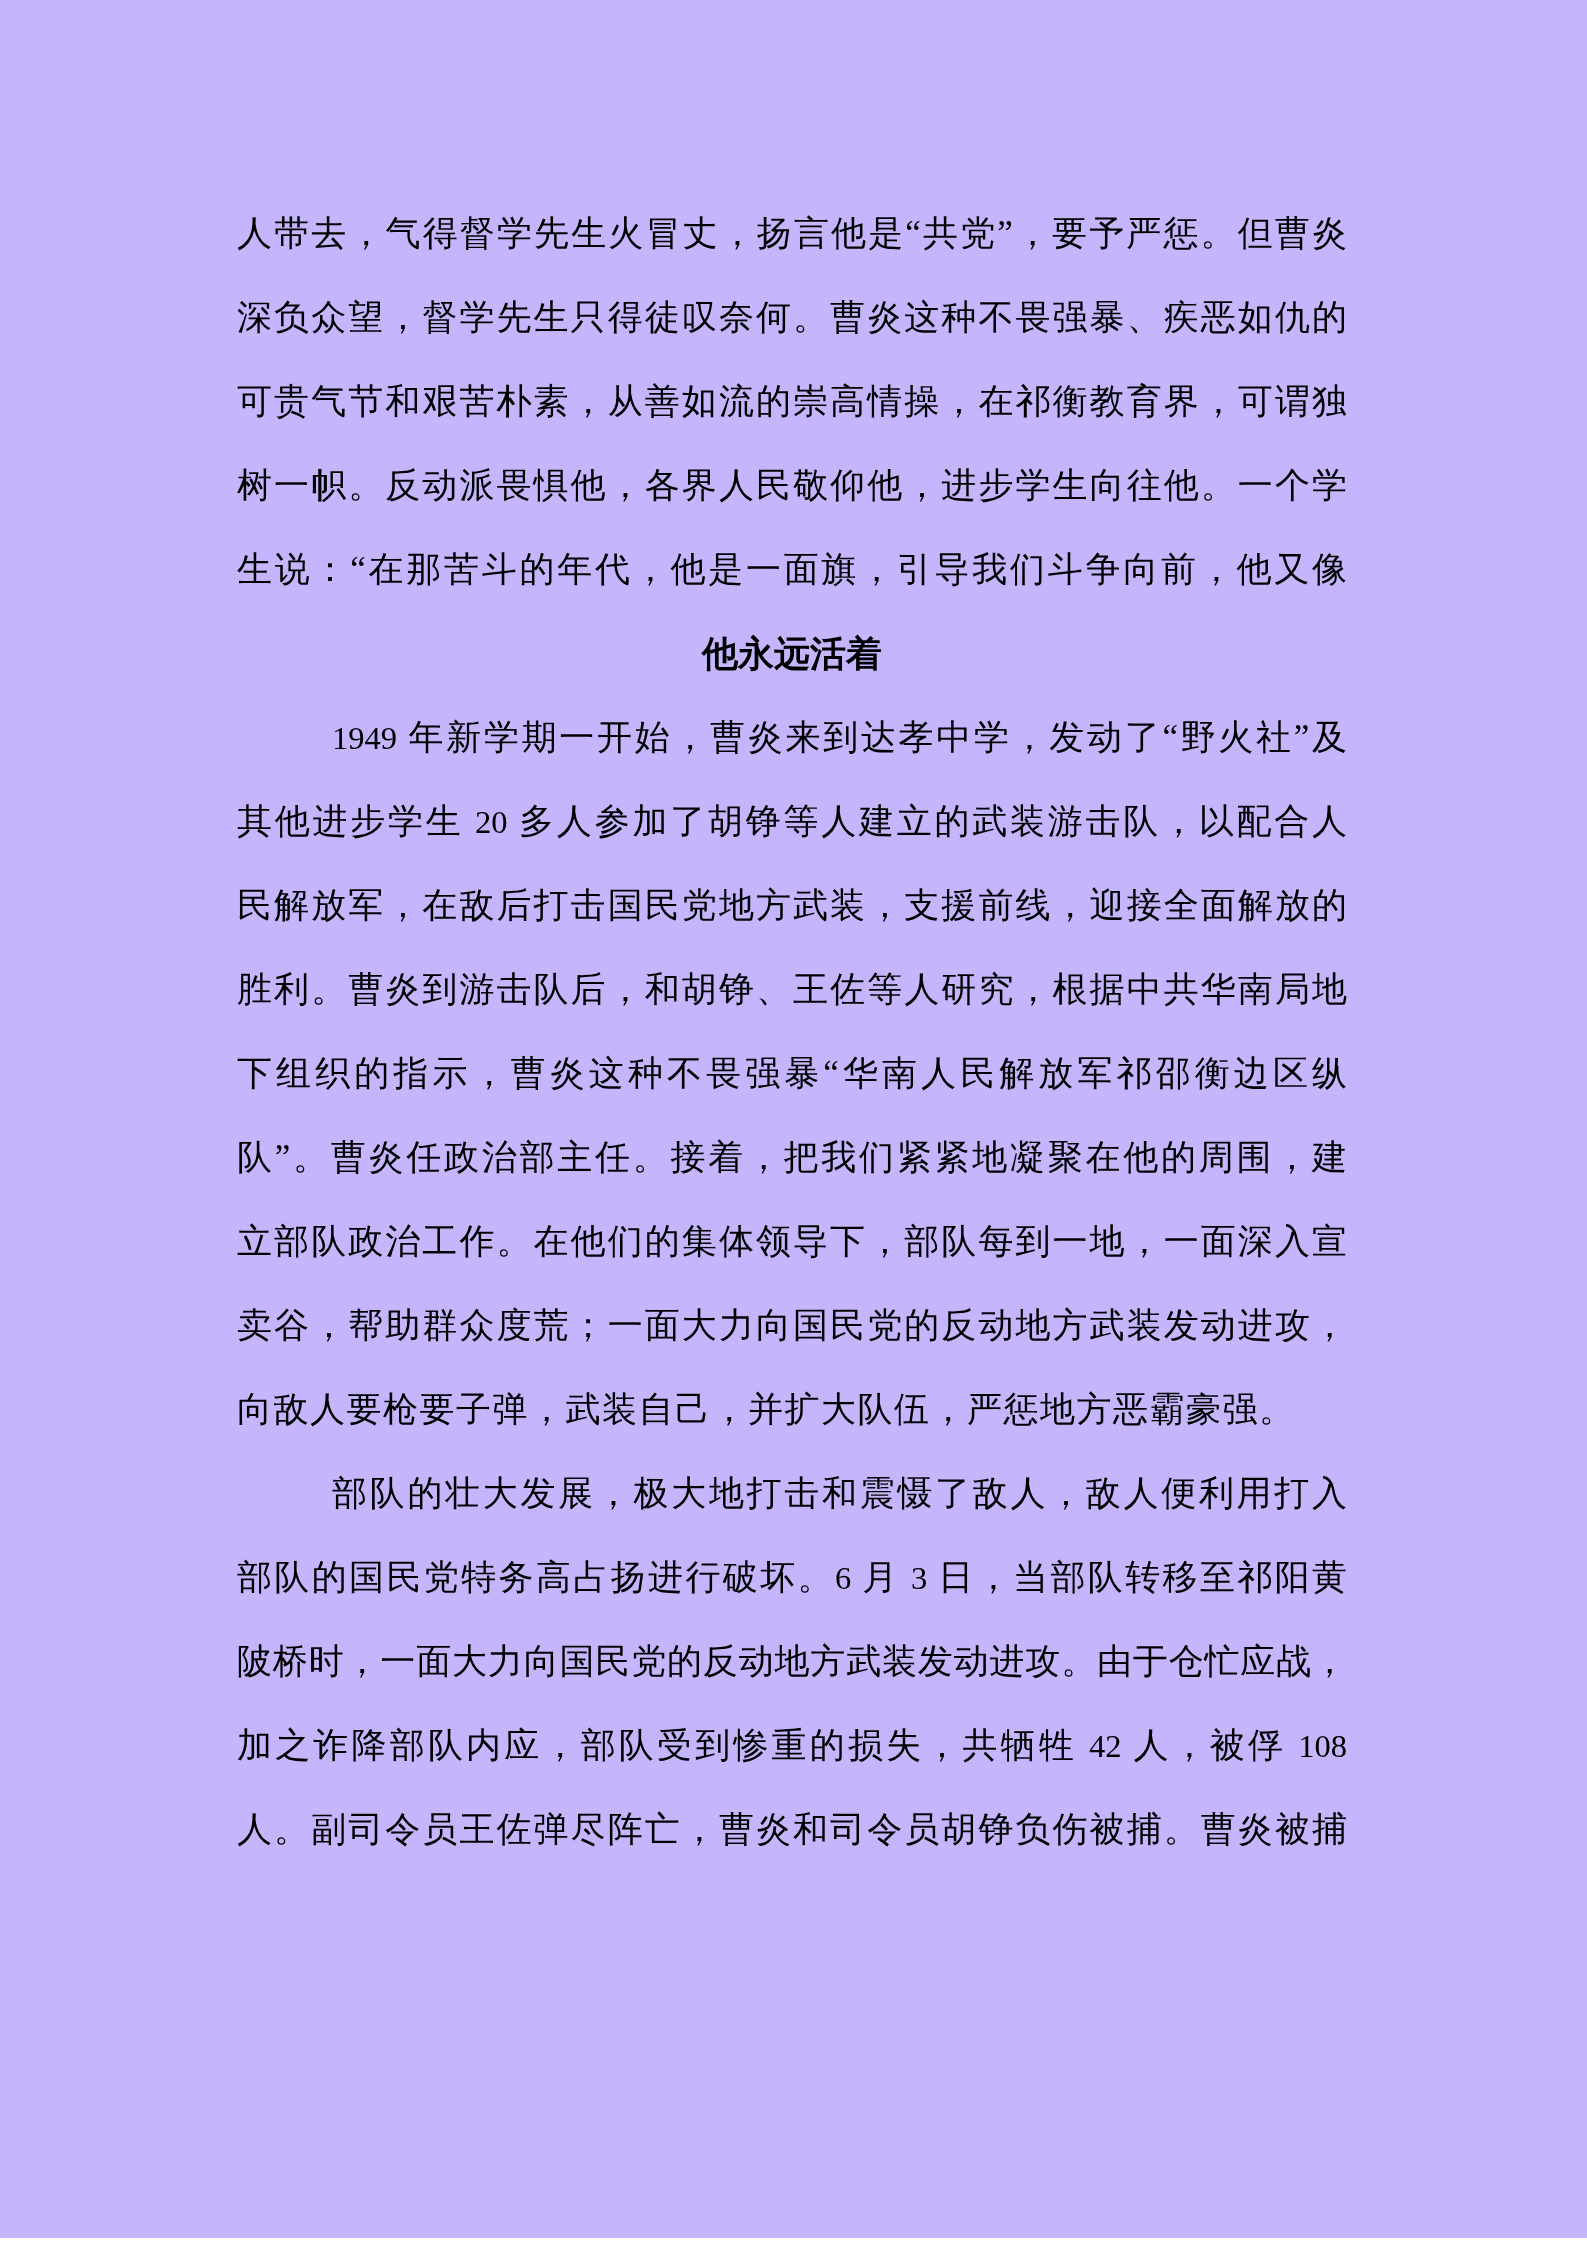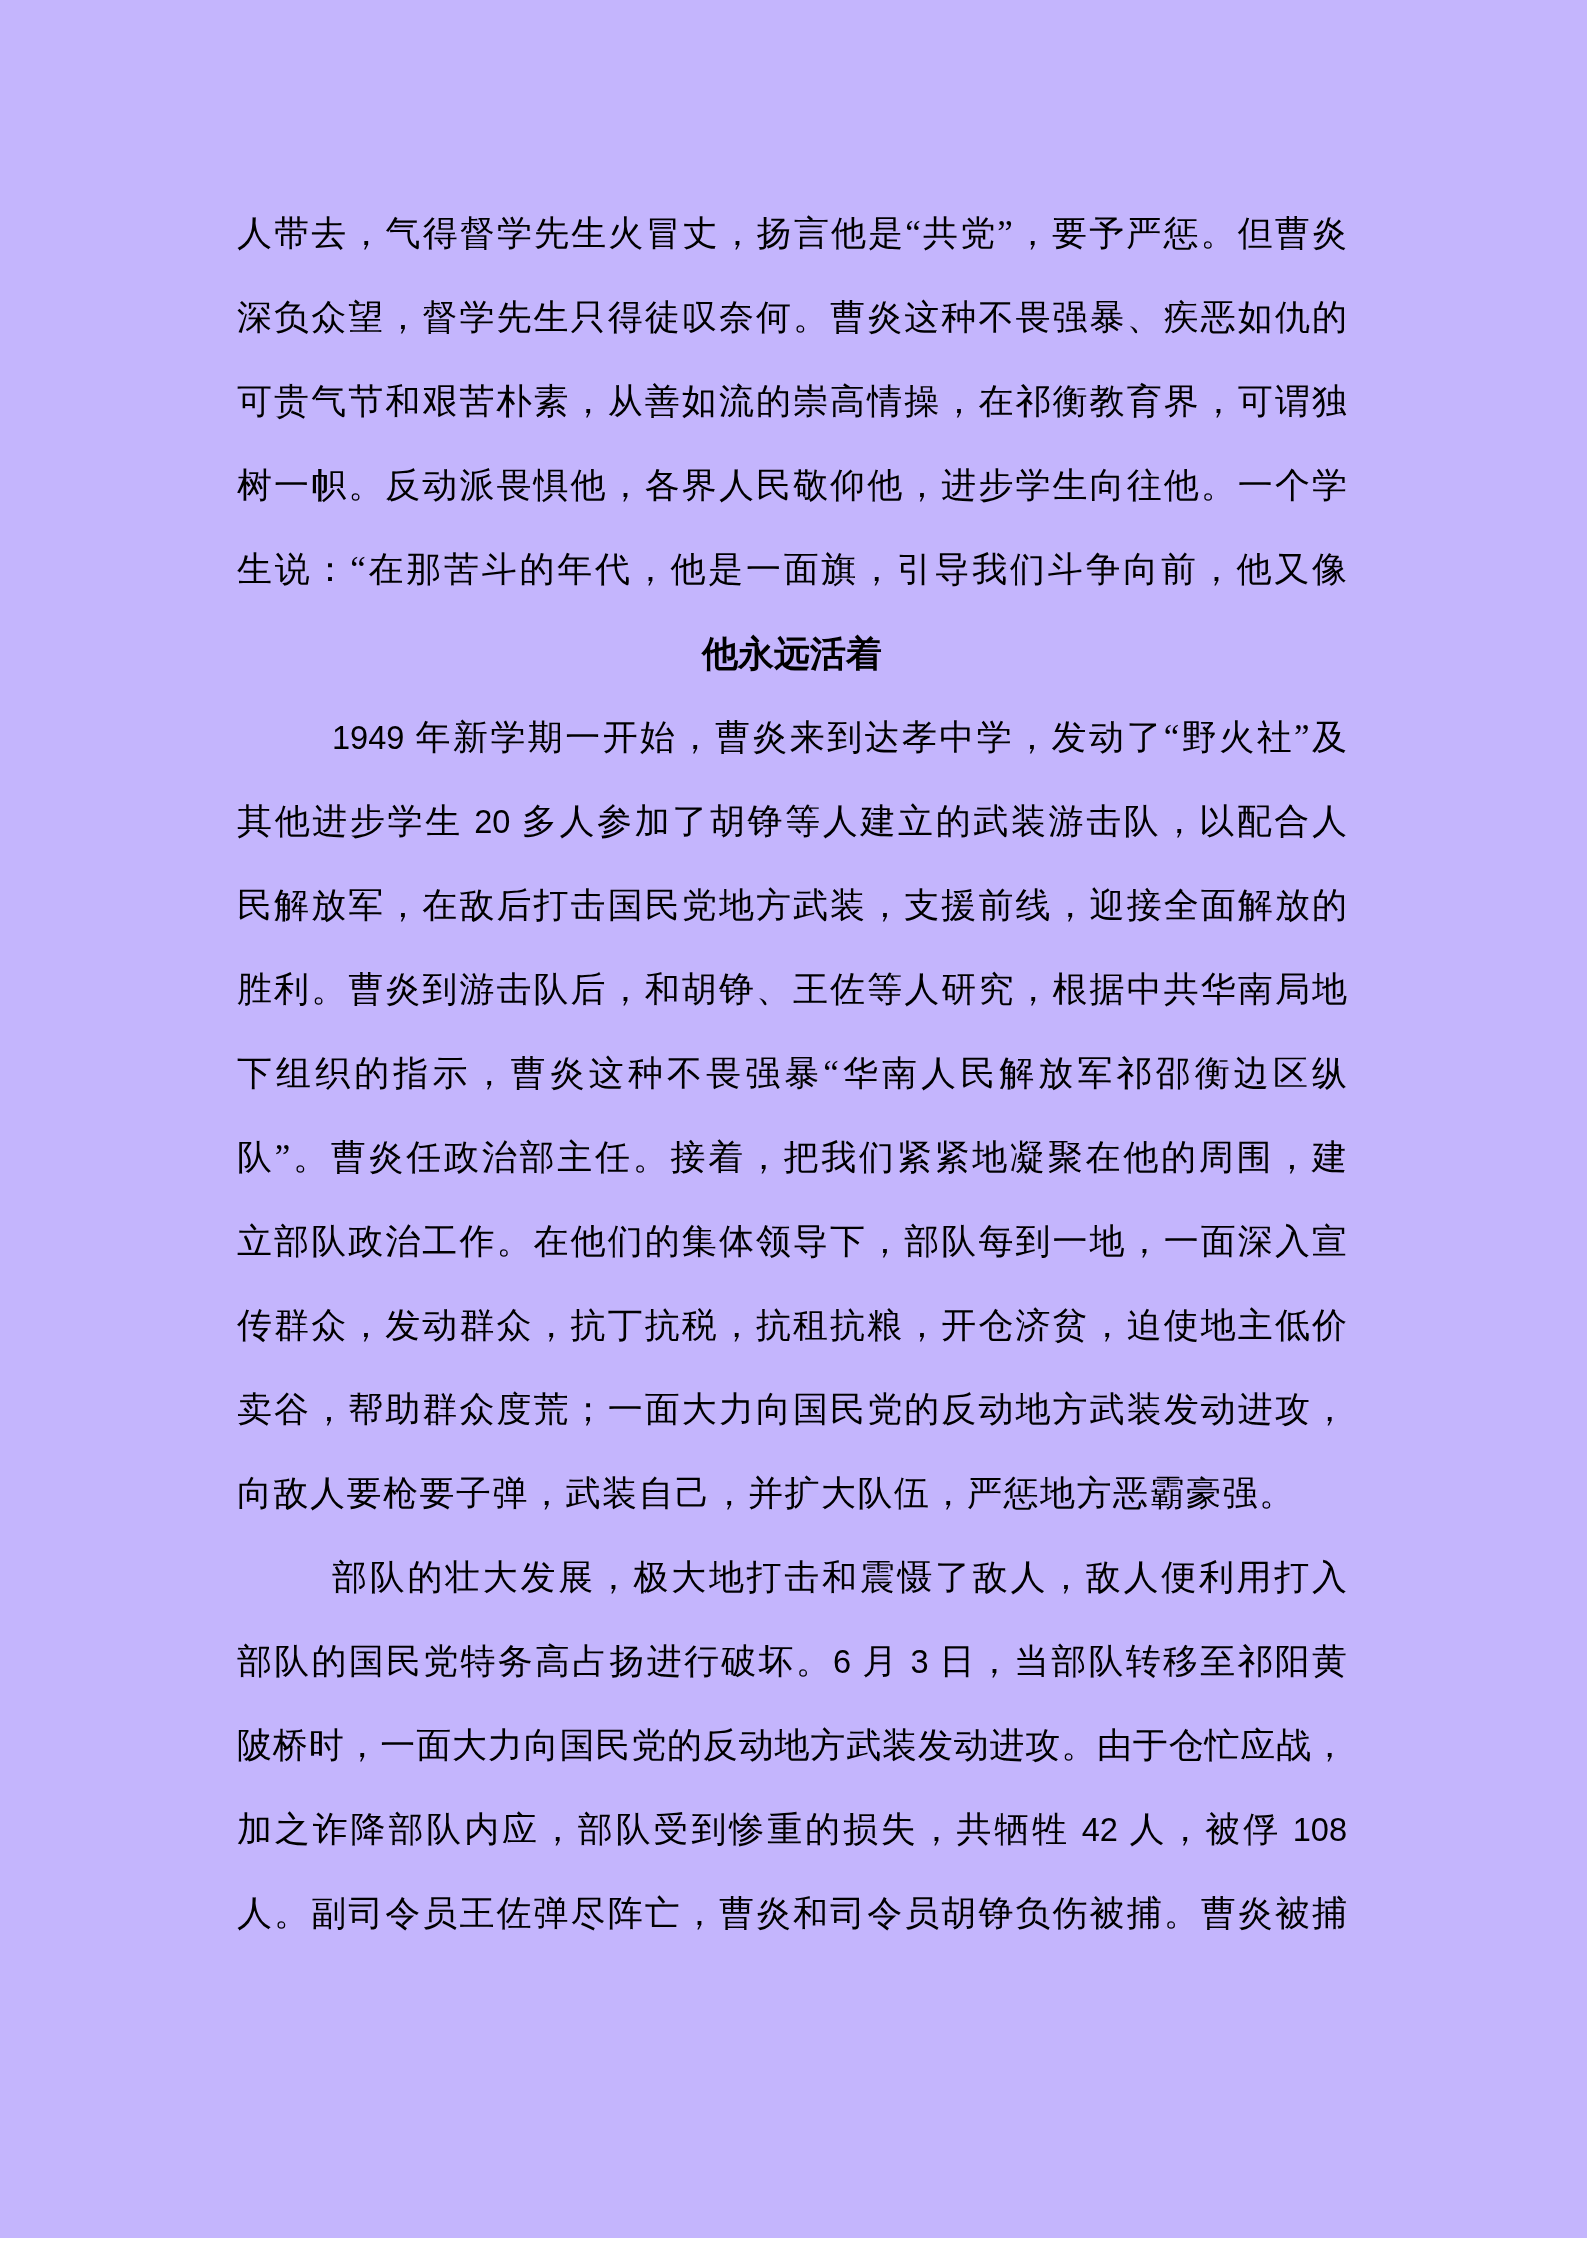--- a/index.html
+++ b/index.html
@@ -43,21 +43,21 @@
     text-indent: 95px;
   }
   .line.heading {
     text-align: center;
     text-align-last: center;
     font-weight: bold;
     font-size: 36px;
     letter-spacing: 0;
   }
   .num {
-    font-family: Liberation Sans, sans-serif;
+    font-family: Liberation Serif, serif;
     font-size: 0.93em;
   }
 </style>
 </head>
 <body>
 
 <div class="page">
   <div class="text-block" id="lines-container">
       <div class="line j">人带去，气得督学先生火冒丈，扬言他是“共党”，要予严惩。但曹炎</div>
       <div class="line j">深负众望，督学先生只得徒叹奈何。曹炎这种不畏强暴、疾恶如仇的</div>
@@ -65,21 +65,20 @@
       <div class="line j">树一帜。反动派畏惧他，各界人民敬仰他，进步学生向往他。一个学</div>
       <div class="line j">生说：“在那苦斗的年代，他是一面旗，引导我们斗争向前，他又像</div>
       <div class="line heading">他永远活着</div>
       <div class="line j indent"><span class="num">1949</span> 年新学期一开始，曹炎来到达孝中学，发动了“野火社”及</div>
       <div class="line j">其他进步学生 <span class="num">20</span> 多人参加了胡铮等人建立的武装游击队，以配合人</div>
       <div class="line j">民解放军，在敌后打击国民党地方武装，支援前线，迎接全面解放的</div>
       <div class="line j">胜利。曹炎到游击队后，和胡铮、王佐等人研究，根据中共华南局地</div>
       <div class="line j">下组织的指示，曹炎这种不畏强暴“华南人民解放军祁邵衡边区纵</div>
       <div class="line j">队”。曹炎任政治部主任。接着，把我们紧紧地凝聚在他的周围，建</div>
       <div class="line j">立部队政治工作。在他们的集体领导下，部队每到一地，一面深入宣</div>
-      <div class="line j">传群众，发动群众，抗丁抗税，抗租抗粮，开仓济贫，迫使地主低价</div>
       <div class="line j">卖谷，帮助群众度荒；一面大力向国民党的反动地方武装发动进攻，</div>
       <div class="line end">向敌人要枪要子弹，武装自己，并扩大队伍，严惩地方恶霸豪强。</div>
       <div class="line j indent">部队的壮大发展，极大地打击和震慑了敌人，敌人便利用打入</div>
       <div class="line j">部队的国民党特务高占扬进行破坏。<span class="num">6</span> 月 <span class="num">3</span> 日，当部队转移至祁阳黄</div>
       <div class="line j">陂桥时，一面大力向国民党的反动地方武装发动进攻。由于仓忙应战，</div>
       <div class="line j">加之诈降部队内应，部队受到惨重的损失，共牺牲 <span class="num">42</span> 人，被俘 <span class="num">108</span></div>
       <div class="line j">人。副司令员王佐弹尽阵亡，曹炎和司令员胡铮负伤被捕。曹炎被捕</div>
     </div>
 </div>
 

